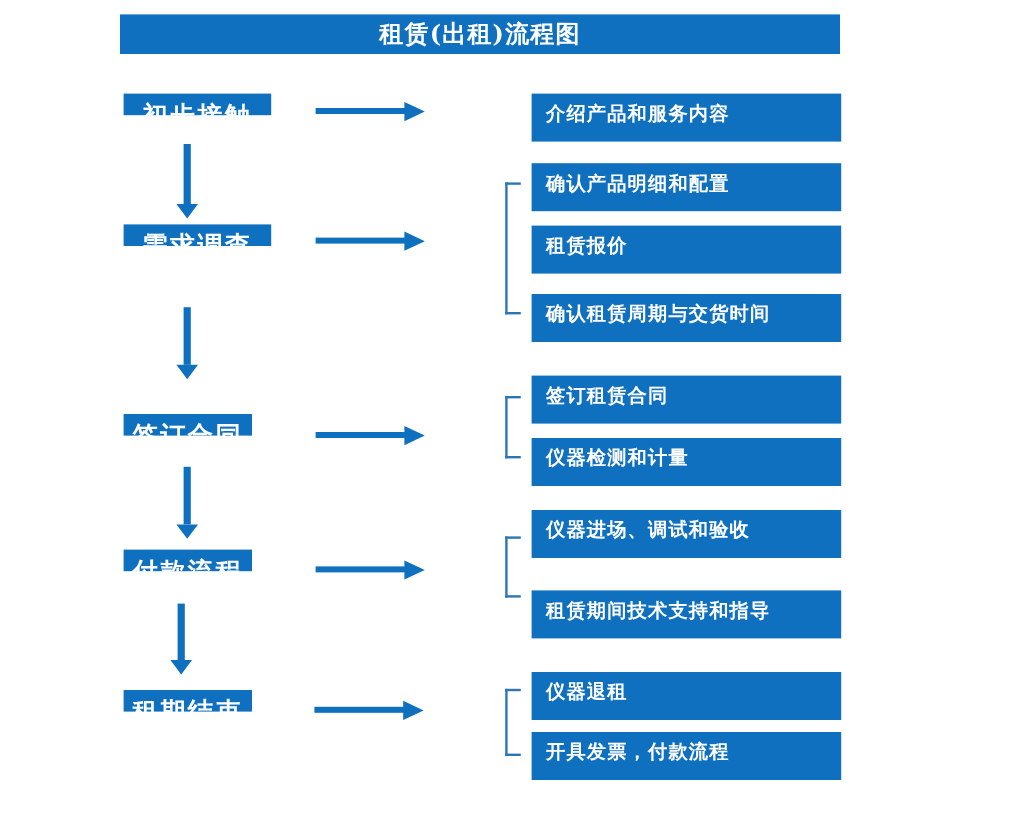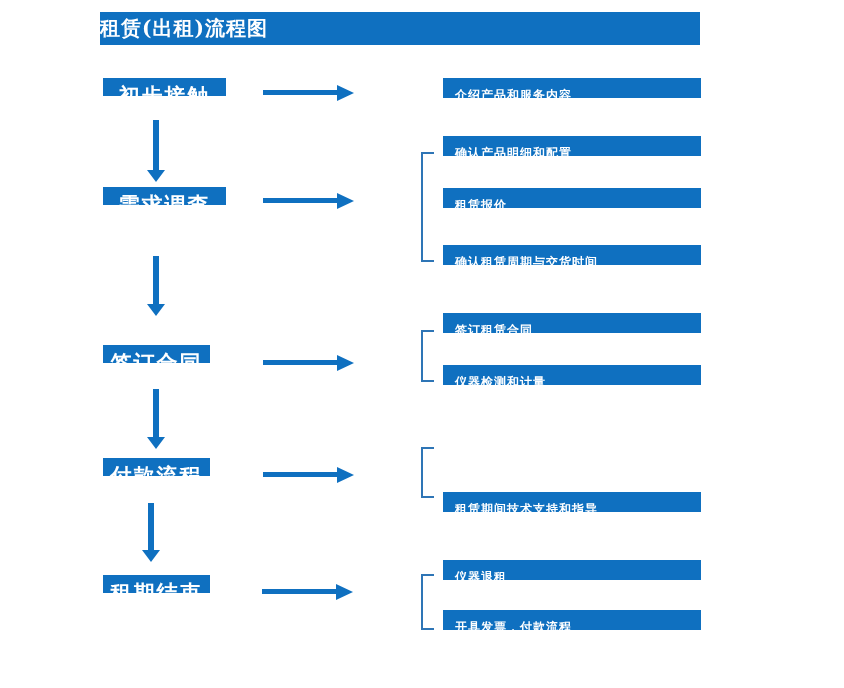--- a/index.html
+++ b/index.html
@@ -13,36 +13,36 @@
     width:844px;height:688px;
     background:#ffffff;
     overflow:hidden;
     font-family:"DejaVu Serif","Liberation Serif",serif;
   }
   .titlebar{
     position:absolute;left:100px;top:12px;width:600px;height:33px;
     background:var(--primary);
     color:var(--text-on-primary);
     font-size:20px;font-weight:bold;
-    text-align:left;line-height:33px;
+    text-align:center;line-height:33px;
     letter-spacing:1px;
   }
   .lbox{
     position:absolute;height:18px;
     background:var(--primary);
     color:var(--text-on-primary);
     font-size:21px;font-weight:bold;
     text-align:center;line-height:35px;
     letter-spacing:2px;
   }
   .rbox{
-    position:absolute;left:443px;width:246px;height:20px;
+    position:absolute;left:443px;width:246px;height:40px;
     background:var(--primary);
     color:var(--text-on-primary);
-    font-size:12px;font-weight:bold;
+    font-size:16px;font-weight:bold;
     line-height:34px;
     padding-left:12px;
     letter-spacing:1px;
     white-space:nowrap;
   }
   
   .varrow{position:absolute;width:18px;}
   .varrow .shaft{width:6px;margin:0 auto;background:var(--primary);}
   .varrow .head{
     width:0;height:0;margin:0 auto;
@@ -128,18 +128,19 @@
 
   <div class="rbox" style="top:78px;">介绍产品和服务内容</div>
 
   <div class="rbox" style="top:136px;">确认产品明细和配置</div>
   <div class="rbox" style="top:188px;">租赁报价</div>
   <div class="rbox" style="top:245px;">确认租赁周期与交货时间</div>
 
   <div class="rbox" style="top:313px;">签订租赁合同</div>
   <div class="rbox" style="top:365px;">仪器检测和计量</div>
 
+  <div class="rbox" style="top:425px;">仪器进场、调试和验收</div>
   <div class="rbox" style="top:492px;">租赁期间技术支持和指导</div>
 
   <div class="rbox" style="top:560px;">仪器退租</div>
   <div class="rbox" style="top:610px;">开具发票，付款流程</div>
 
 </div>
 
 </body></html>

